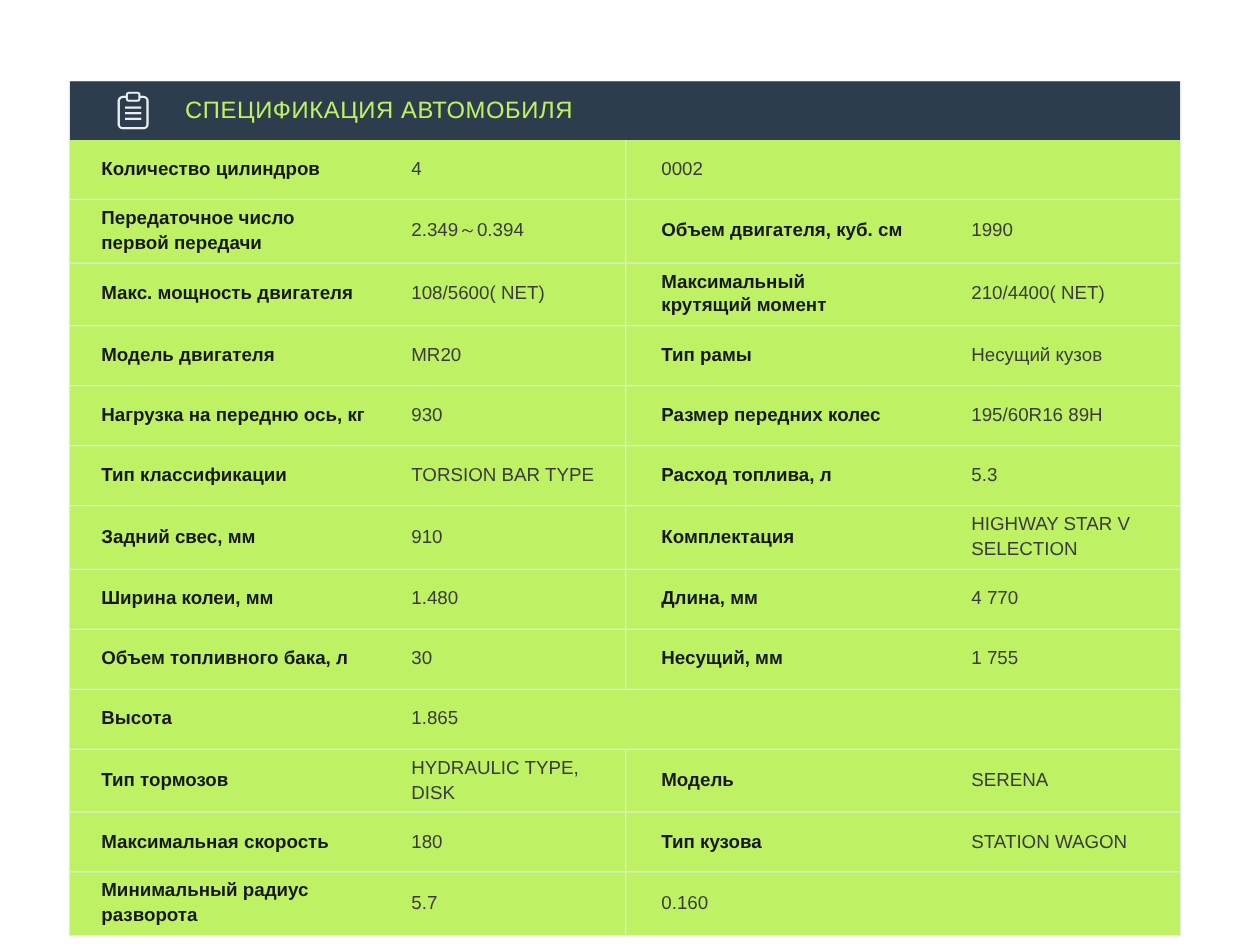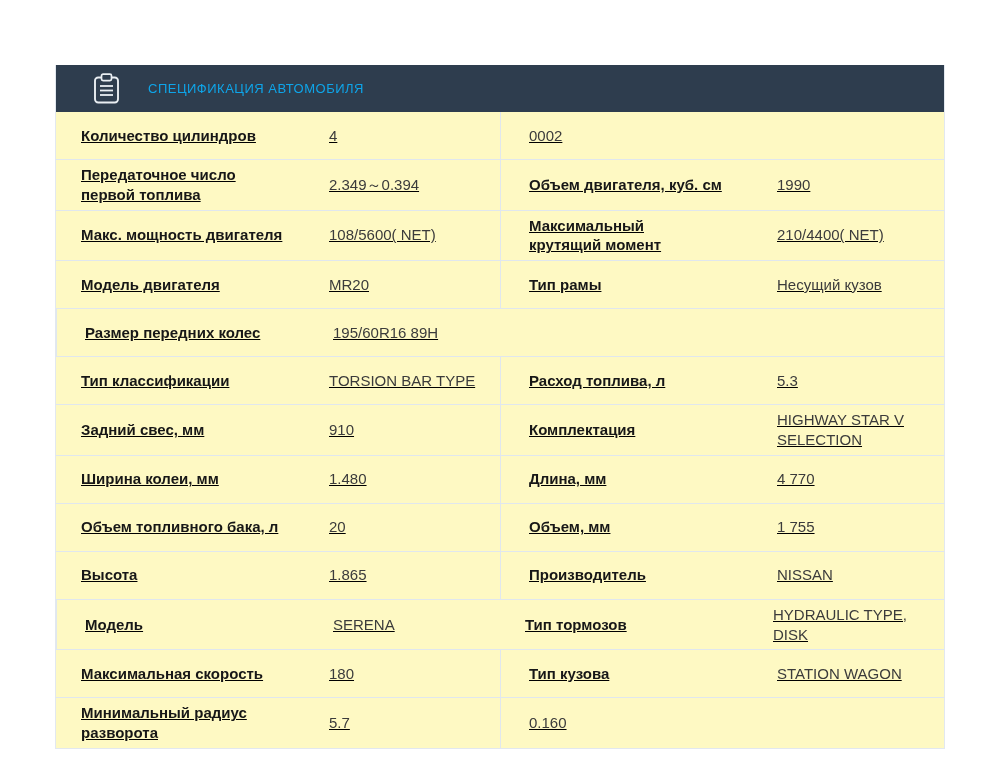--- a/index.html
+++ b/index.html
@@ -30,27 +30,27 @@
     box-sizing: border-box;
   }
   .spec-header .icon {
     display: inline-flex;
     width: 27px;
     height: 31px;
     margin-right: 28px;
     flex: 0 0 auto;
   }
   .spec-title {
-    color: #0ea5e9;
-    font-size: 13px;
+    color: #bef264;
+    font-size: 19px;
     letter-spacing: 0.5px;
     font-weight: 400;
     white-space: nowrap;
   }
-  .spec-table { background: #fef9c3; text-decoration: underline; }
+  .spec-table { background: #bef264; }
   .row {
     display: flex;
     min-height: 47px;
     border-bottom: 1px solid #e0e7ee;
   }
   .row:last-child { border-bottom: none; }
   .half {
     flex: 1 1 50%;
     display: flex;
     align-items: center;
@@ -100,21 +100,21 @@
             <div class="label">Количество цилиндров</div>
             <div class="value">4</div>
           </div>
           <div class="half right">
             <div class="value">0002</div>
           </div>
         </div>
         <div class="row">
           <div class="half left">
             <div class="label">Передаточное число
-первой топлива</div>
+первой передачи</div>
             <div class="value">2.349～0.394</div>
           </div>
           <div class="half right">
             <div class="label">Объем двигателя, куб. см</div>
             <div class="value">1990</div>
           </div>
         </div>
         <div class="row">
           <div class="half left">
             <div class="label">Макс. мощность двигателя</div>
@@ -130,20 +130,24 @@
           <div class="half left">
             <div class="label">Модель двигателя</div>
             <div class="value">MR20</div>
           </div>
           <div class="half right">
             <div class="label">Тип рамы</div>
             <div class="value">Несущий кузов</div>
           </div>
         </div>
         <div class="row">
+          <div class="half left">
+            <div class="label">Нагрузка на передню ось, кг</div>
+            <div class="value">930</div>
+          </div>
           <div class="half right">
             <div class="label">Размер передних колес</div>
             <div class="value">195/60R16 89H</div>
           </div>
         </div>
         <div class="row">
           <div class="half left">
             <div class="label">Тип классификации</div>
             <div class="value">TORSION BAR TYPE</div>
           </div>
@@ -169,46 +173,42 @@
             <div class="value">1.480</div>
           </div>
           <div class="half right">
             <div class="label">Длина, мм</div>
             <div class="value">4 770</div>
           </div>
         </div>
         <div class="row">
           <div class="half left">
             <div class="label">Объем топливного бака, л</div>
-            <div class="value">20</div>
-          </div>
-          <div class="half right">
-            <div class="label">Объем, мм</div>
+            <div class="value">30</div>
+          </div>
+          <div class="half right">
+            <div class="label">Несущий, мм</div>
             <div class="value">1 755</div>
           </div>
         </div>
         <div class="row">
           <div class="half left">
             <div class="label">Высота</div>
             <div class="value">1.865</div>
           </div>
-          <div class="half right">
-            <div class="label">Производитель</div>
-            <div class="value">NISSAN</div>
-          </div>
-        </div>
-        <div class="row">
-          <div class="half right">
-            <div class="label">Модель</div>
-            <div class="value">SERENA</div>
-          </div>
+        </div>
+        <div class="row">
           <div class="half left">
             <div class="label">Тип тормозов</div>
             <div class="value">HYDRAULIC TYPE,
 DISK</div>
+          </div>
+          <div class="half right">
+            <div class="label">Модель</div>
+            <div class="value">SERENA</div>
           </div>
         </div>
         <div class="row">
           <div class="half left">
             <div class="label">Максимальная скорость</div>
             <div class="value">180</div>
           </div>
           <div class="half right">
             <div class="label">Тип кузова</div>
             <div class="value">STATION WAGON</div>

